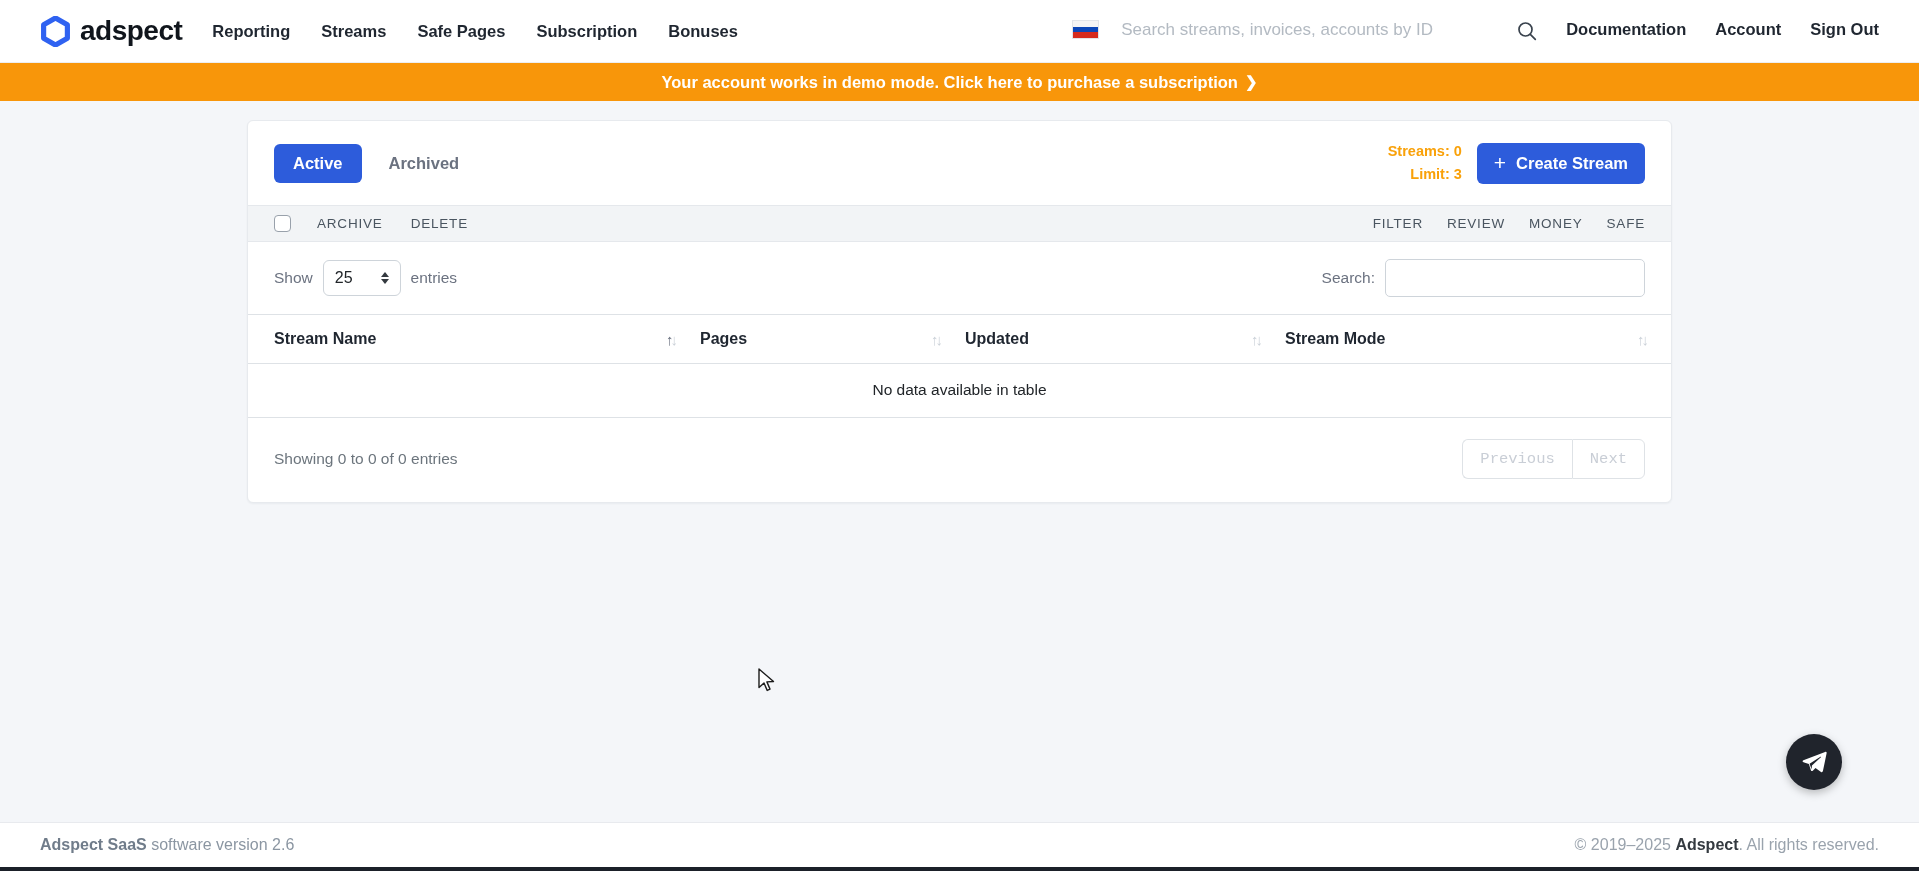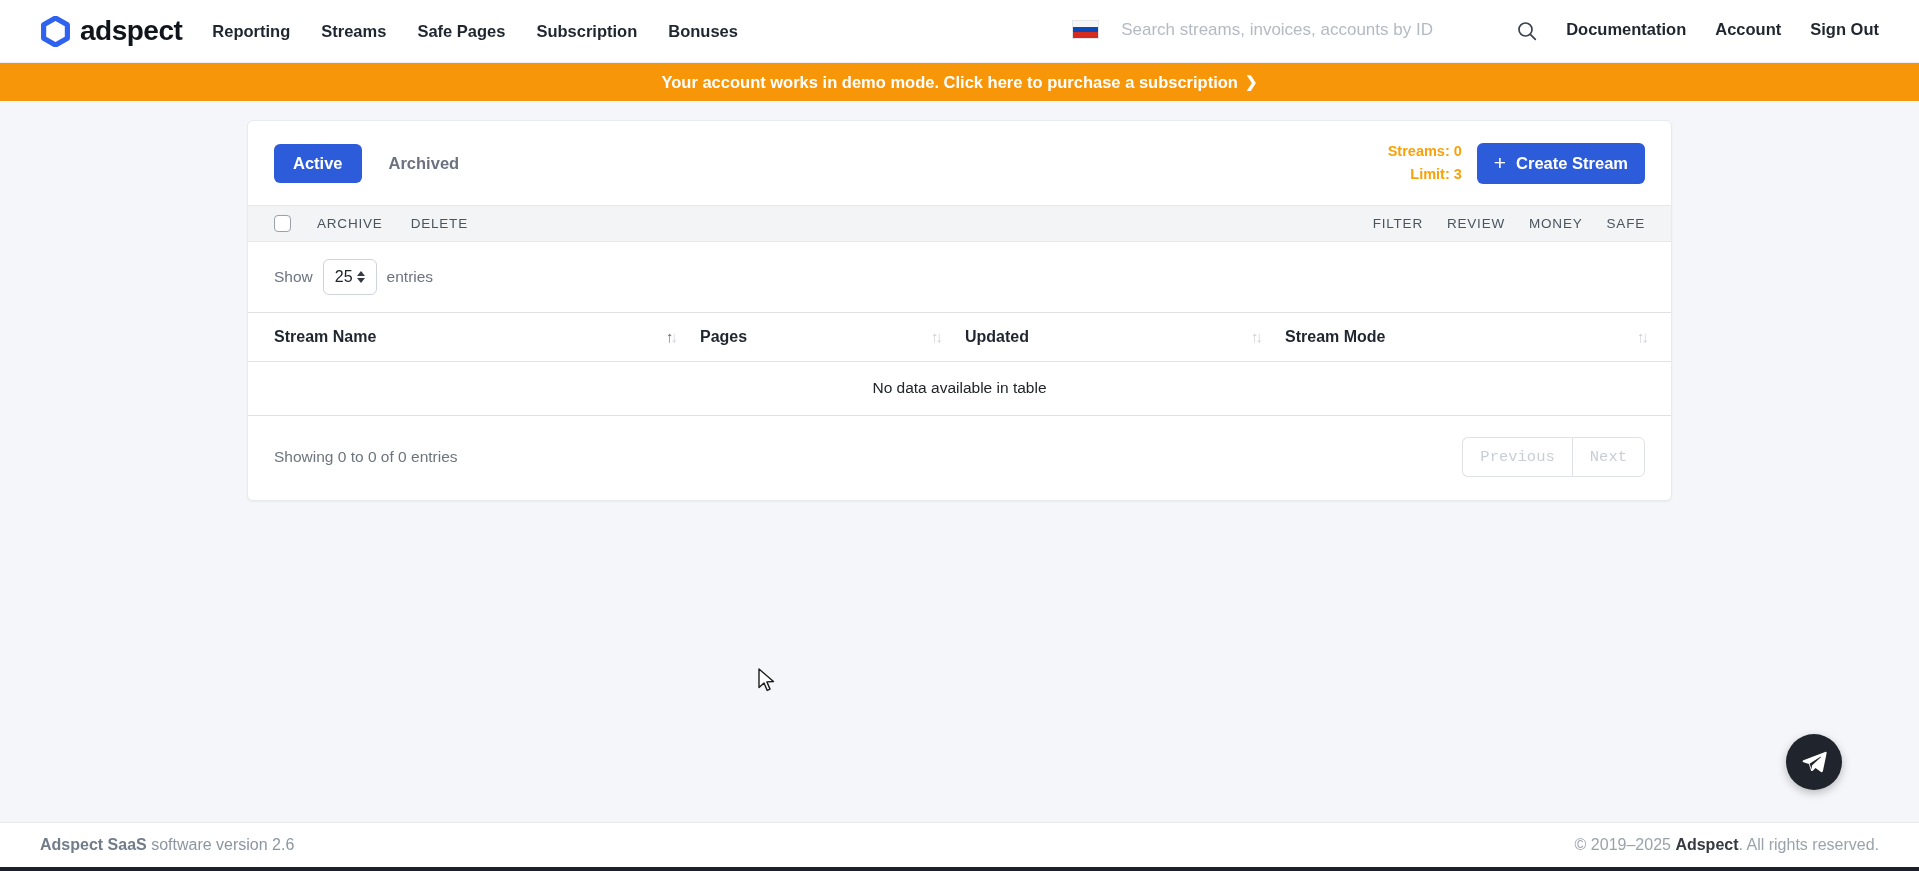--- a/index.html
+++ b/index.html
@@ -72,41 +72,41 @@
     width:17px; height:17px; border:1.6px solid #99a1ab; border-radius:4px;
     background:#ffffff; cursor:pointer; margin-right:26px;
   }
   .bulk-act { display:flex; gap:28px; }
   .bulk-right { margin-left:auto; display:flex; gap:24px;padding-left:16px; }
   .bulk-link { font-size:13.5px; letter-spacing:.8px; color:#4a5560; cursor:pointer; text-decoration:none; }
 
   .controls { display:flex; align-items:center; padding:17px 26px; }
   .lbl { color:#6b7280; font-size:15.5px; }
   .len-select {
-    display:flex; align-items:center; gap:4px; margin:0 10px;
+    display:flex; align-items:center; gap:28px; margin:0 10px;
     border:1px solid #ced4da; border-radius:6px; padding:8px 11px;
     background:#fff; cursor:pointer;
   }
   .len-select .val { font-size:16px; color:#212529; }
   .spin { display:flex; flex-direction:column; gap:2px; }
   .spin i { display:block; width:0; height:0; border-left:4.5px solid transparent; border-right:4.5px solid transparent; }
   .spin .up { border-bottom:5.5px solid #343a40; }
   .spin .dn { border-top:5.5px solid #343a40; }
   .controls-right { margin-left:auto; display:flex; align-items:center; gap:10px; }
   .tbl-search {
     width:260px; height:38px; border:1px solid #ced4da; border-radius:5px;
     outline:none; font-size:16px; padding:0 10px; font-family:"Liberation Sans",sans-serif;
   }
 
   table.grid { width:100%; border-collapse:collapse; }
   table.grid thead th {
     border-top:1px solid #dee2e6; border-bottom:1px solid #dee2e6;
     padding:15px 0; text-align:left; font-size:16px; font-weight:700; color:#1f2630;
   }
-  th .th-inner { display:flex; align-items:flex-start; cursor:pointer; }
+  th .th-inner { display:flex; align-items:flex-end; cursor:pointer; }
   th:first-child .th-inner { padding-left:26px; }
   .sort { margin-left:auto; margin-right:22px; font-size:15px; font-weight:400; white-space:nowrap; }
   .sort .a1 { color:#6b7280; }
   .sort .a2 { color:#ccd2d9; margin-left:-3px; }
   .sort.idle .a1 { color:#ccd2d9; }
   td.empty {
     text-align:center; padding:17px 0 18px; font-size:15.5px; color:#212529;
     border-bottom:1px solid #dee2e6;
   }
 
@@ -221,20 +221,24 @@
     <div class="controls">
       <span class="lbl">Show</span>
       <div class="len-select">
         <span class="val">25</span>
         <span class="spin">
             <i class="up"></i>
             <i class="dn"></i>
           </span>
       </div>
       <span class="lbl">entries</span>
+      <div class="controls-right">
+        <span class="lbl">Search:</span>
+        <input class="tbl-search" value="" style="">
+      </div>
     </div>
 
     <table class="grid">
       <thead>
         <tr>
           <th style="width:452px">
             <div class="th-inner">
               <span>Stream Name</span>
               <span class="sort"><span class="a1">↑</span><span class="a2">↓</span></span>
             </div>

